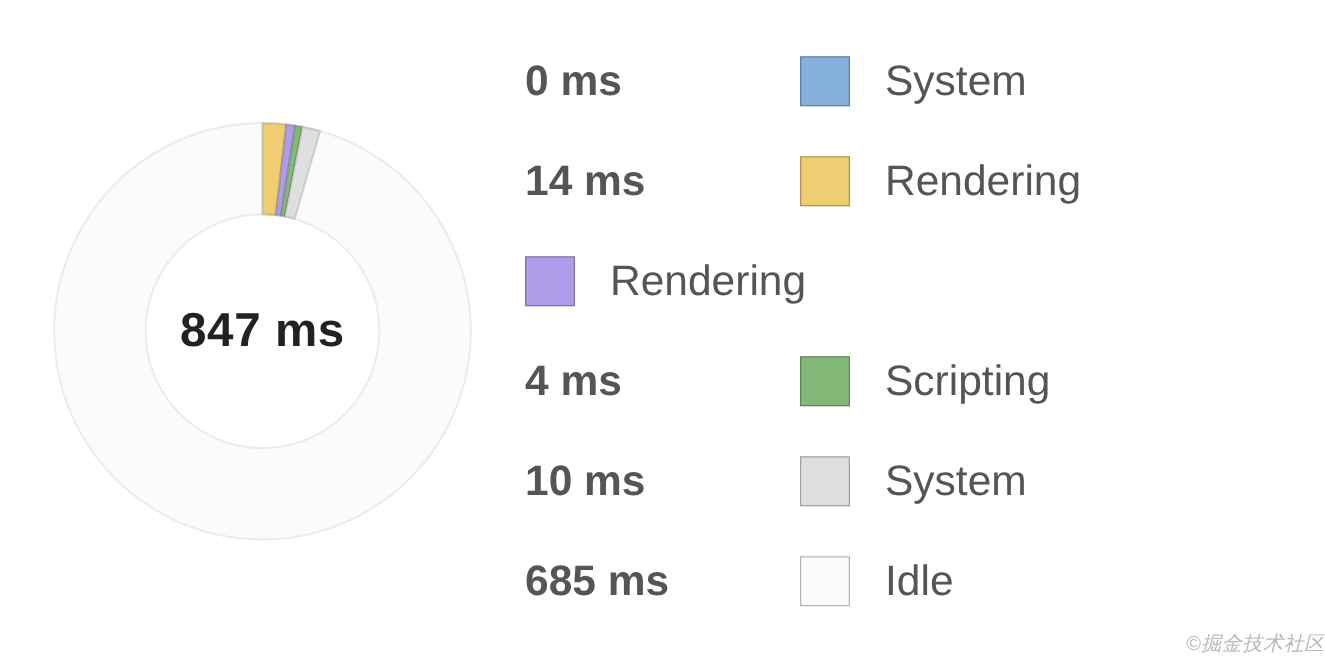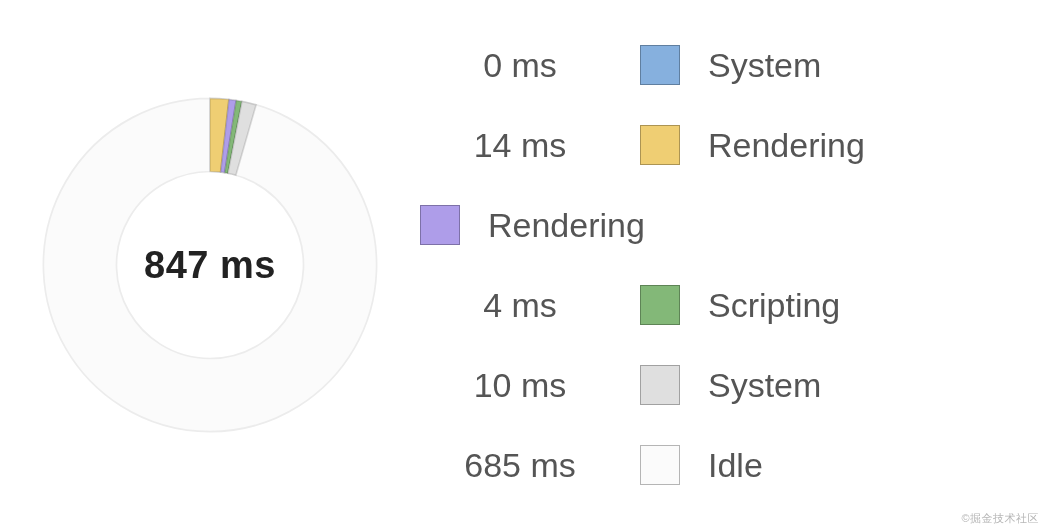--- a/index.html
+++ b/index.html
@@ -59,43 +59,44 @@
   }
   .legend-row {
     display: flex;
     align-items: center;
     font-size: 34px;
     color: #555;
     line-height: 1;
   }
   .legend-value {
     width: 200px;
-    text-align: center;
+    text-align: left;
     padding-right: 20px;
     white-space: nowrap;
-    font-weight: 400;
+    font-weight: 700;
   }
   .legend-sw {
     width: 40px;
     height: 40px;
     border: 1px solid rgba(0,0,0,.28);
     flex: 0 0 40px;
     margin-right: 28px;
     box-sizing: border-box;
   }
   .legend-label { font-weight: 400; }
 
   .watermark {
     position: absolute;
-    right: 21px;
+    right: 0;
     bottom: 4px;
-    font-size: 11px;
+    font-size: 16px;
     color: #b7b7b7;
     letter-spacing: .5px;
     pointer-events: none;
+    font-style: italic;
   }
 </style>
 </head>
 <body>
 
 <div class="stage">
 
   <div class="chart-wrap">
     <div class="donut">
       <svg viewBox="0 0 200 200">

